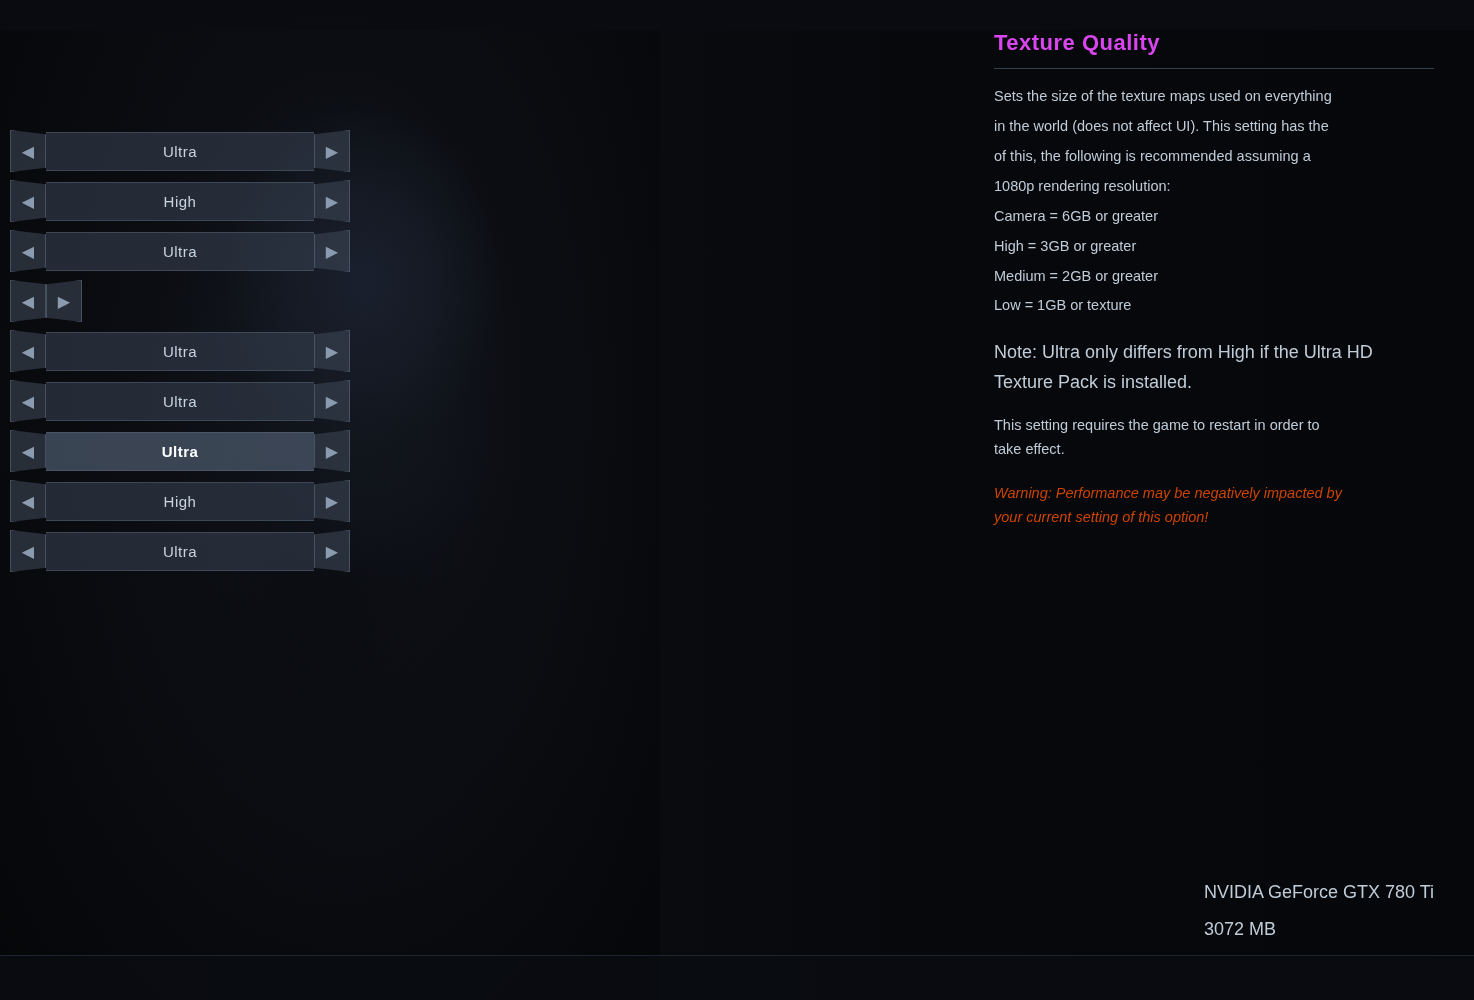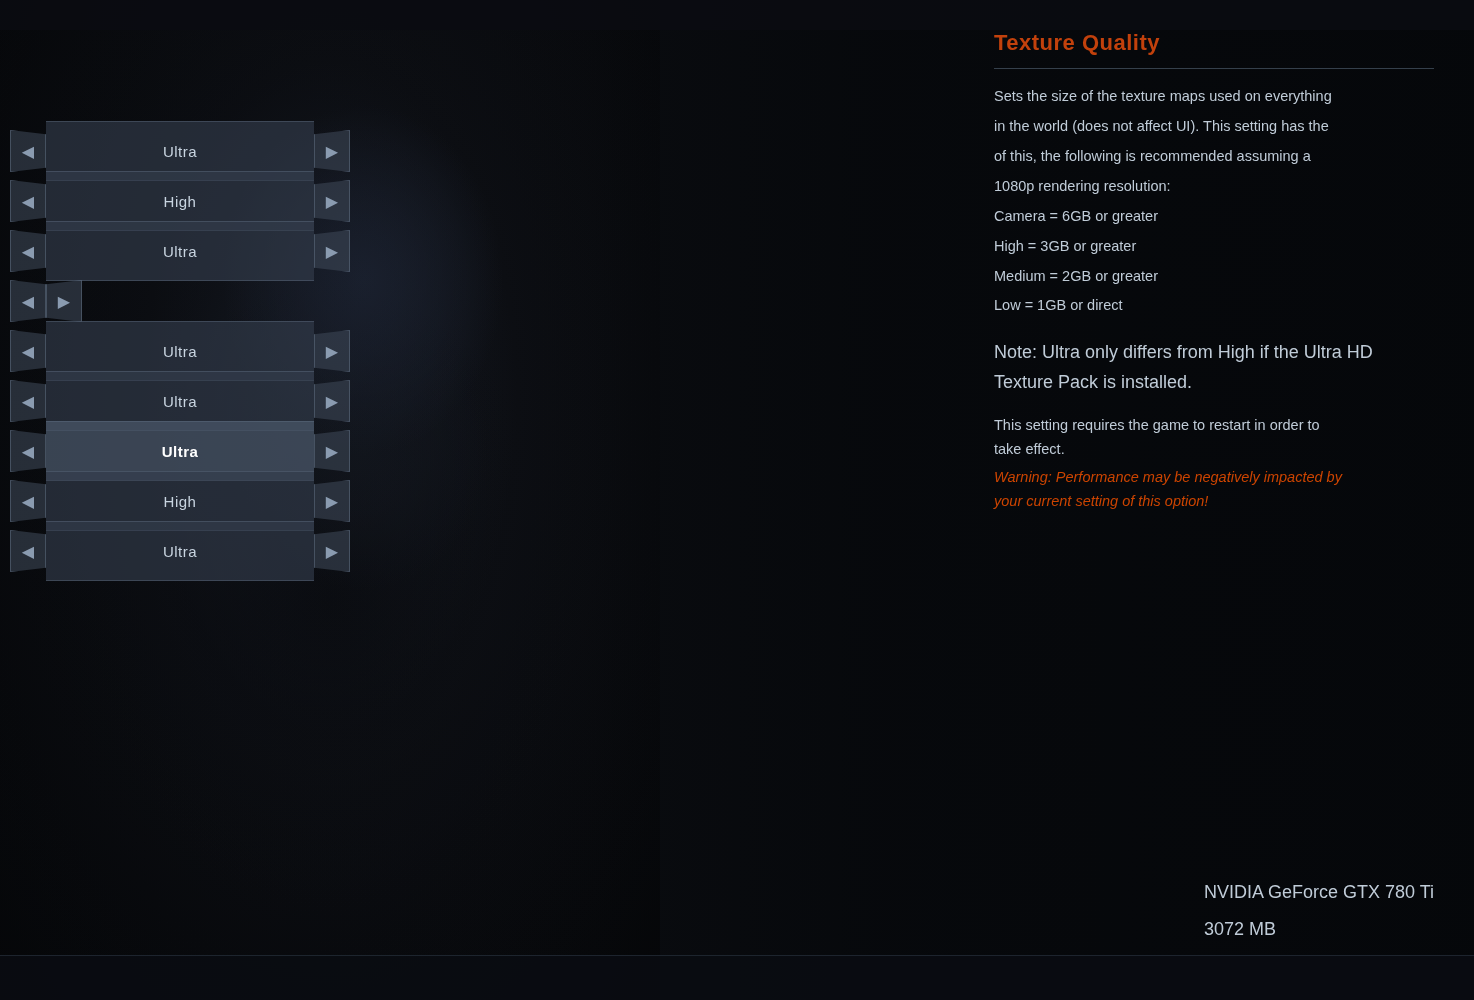--- a/index.html
+++ b/index.html
@@ -84,21 +84,21 @@
     .arrow-btn.left {
       clip-path: polygon(0 0, 100% 10%, 100% 90%, 0 100%);
     }
 
     .arrow-btn.right {
       clip-path: polygon(0 10%, 100% 0, 100% 100%, 0 90%);
     }
 
     .setting-value {
       flex: 1;
-      height: 60px;
+      height: 39px;
       background: rgba(50, 60, 75, 0.65);
       border-top: 1px solid rgba(100, 115, 135, 0.4);
       border-bottom: 1px solid rgba(100, 115, 135, 0.4);
       display: flex;
       align-items: center;
       justify-content: center;
       color: #c8d4e0;
       font-size: 15px;
       font-weight: 500;
       letter-spacing: 0.5px;
@@ -114,21 +114,21 @@
     
     .info-panel {
       position: absolute;
       top: 30px;
       right: 40px;
       width: 440px;
       z-index: 10;
     }
 
     .info-title {
-      color: #c2410c;
+      color: #d946ef;
       font-size: 22px;
       font-weight: 600;
       margin-bottom: 12px;
       letter-spacing: 0.5px;
     }
 
     .info-divider {
       height: 1px;
       background: rgba(100, 120, 140, 0.5);
       margin-bottom: 16px;
@@ -149,21 +149,21 @@
       color: #c0ccd8;
       font-size: 18px;
       line-height: 1.65;
       margin-bottom: 16px;
     }
 
     .info-restart {
       color: #c0ccd8;
       font-size: 14.5px;
       line-height: 1.65;
-      margin-bottom: 4px;
+      margin-bottom: 20px;
     }
 
     .info-warning {
       color: #cc4400;
       font-size: 14.5px;
       line-height: 1.65;
       font-style: italic;
     }
 
     
@@ -281,21 +281,21 @@
   <div class="info-divider"></div>
 
   <div class="info-description">
     <p>Sets the size of the texture maps used on everything</p>
     <p>in the world (does not affect UI). This setting has the</p>
     <p>of this, the following is recommended assuming a</p>
     <p>1080p rendering resolution:</p>
     <p>Camera = 6GB or greater</p>
     <p>High = 3GB or greater</p>
     <p>Medium = 2GB or greater</p>
-    <p>Low = 1GB or direct</p>
+    <p>Low = 1GB or texture</p>
   </div>
 
   <div class="info-note">
     <p>Note: Ultra only differs from High if the Ultra HD<br>Texture Pack is installed.</p>
   </div>
 
   <div class="info-restart">
     <p>This setting requires the game to restart in order to<br>take effect.</p>
   </div>
 

